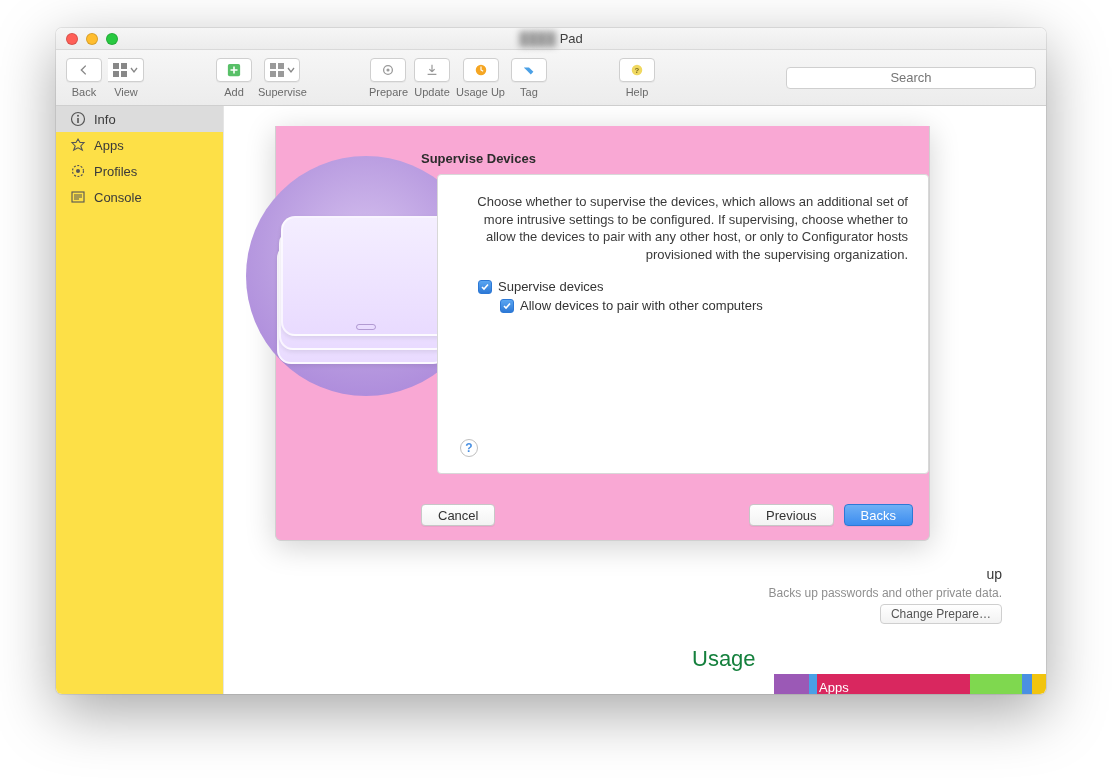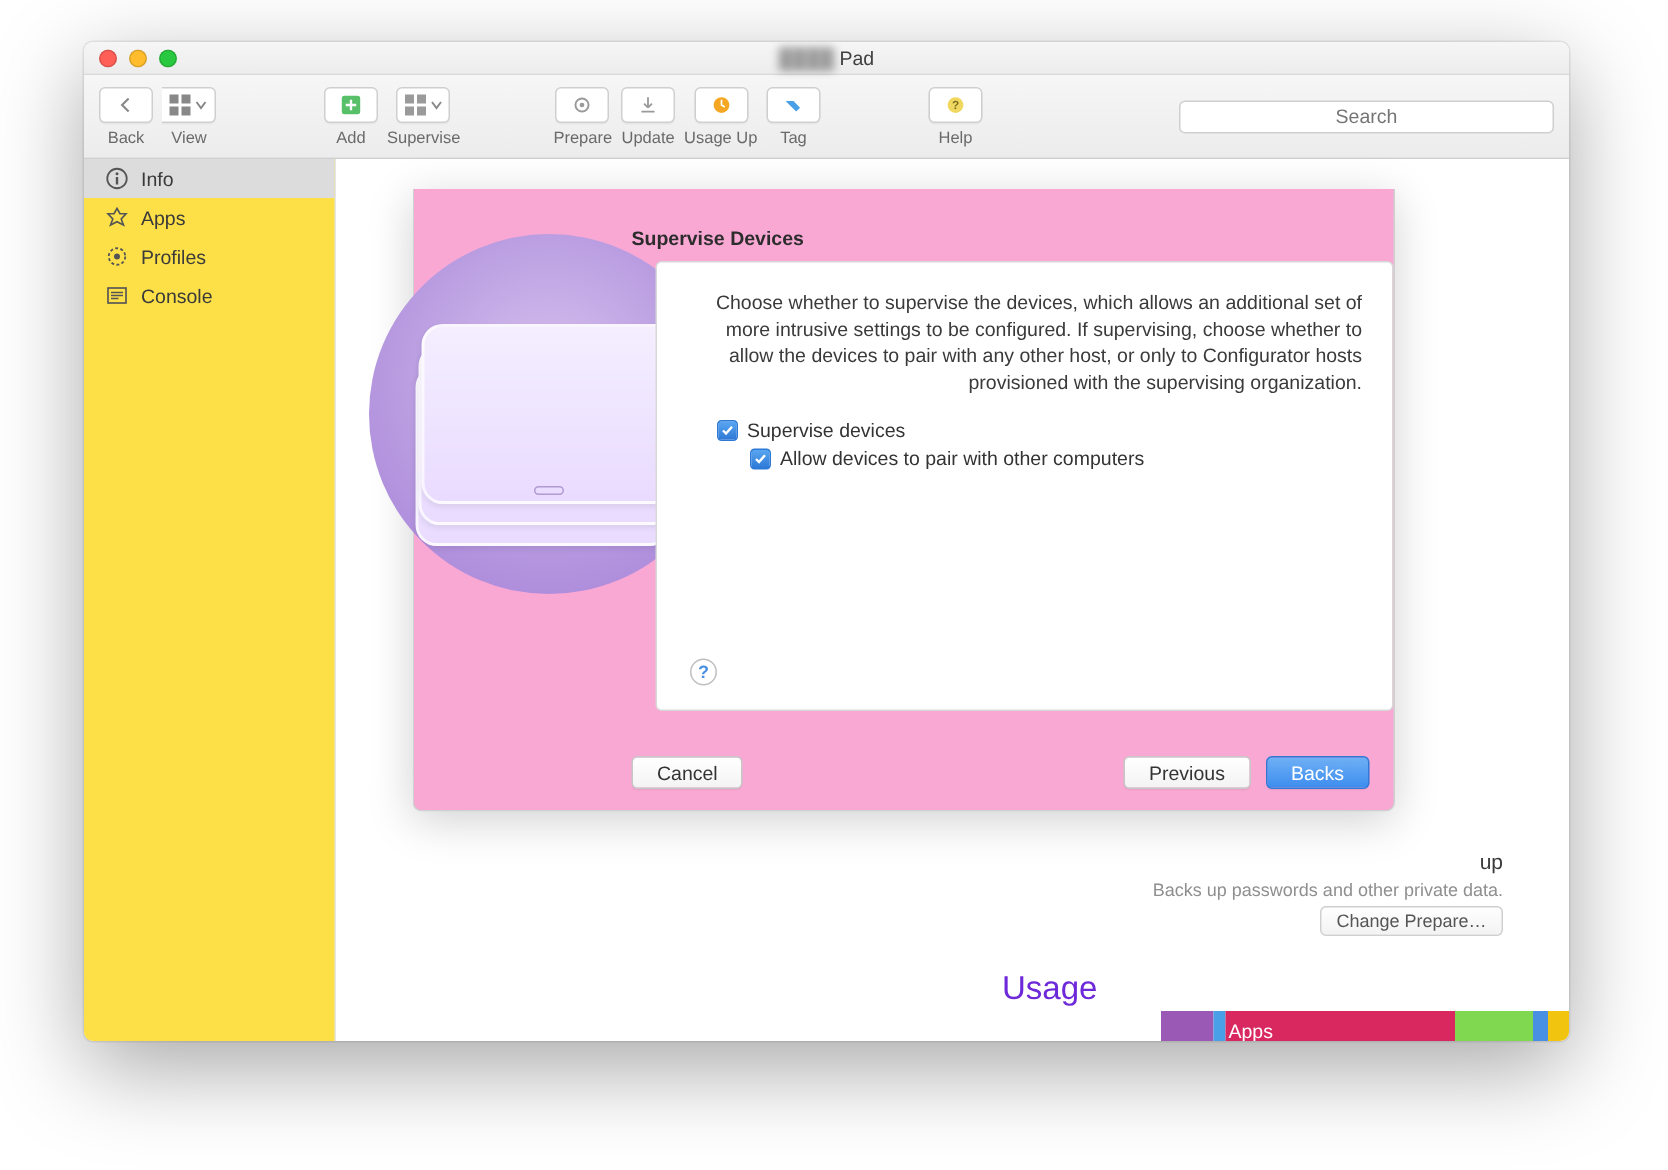--- a/index.html
+++ b/index.html
@@ -109,21 +109,21 @@
 .side-ico { width: 16px; height: 16px; display: flex; align-items: center; justify-content: center; color: #4a4a4a; }
 
 .main { flex: 1; position: relative; background: #fff; }
 
 .bg-row { position: absolute; right: 44px; }
 .bg-encrypt { top: 460px; color: #3a3a3a; font-weight: 500; font-size: 14px; }
 .bg-desc { top: 480px; color: #8f8f8f; font-size: 12px; }
 .bg-change { top: 498px; }
 .bg-change button { font-size: 12px; padding: 2px 10px; border-radius: 4px; border:1px solid #cfcfcf; background: linear-gradient(#fff,#f2f2f2); color:#555; }
 
-.usage-title { position:absolute; left:444px; top:540px; font-size:22px; font-weight:300; color:#6d28d9; }
+.usage-title { position:absolute; left:468px; top:540px; font-size:22px; font-weight:300; color:#15803d; }
 .usage-bar { position:absolute; left:550px; right:0; top:568px; height:28px; display:flex; }
 .usage-seg { height:100%; }
 .usage-apps { background:#d9275f; }
 .usage-a { background:#9b59b6; width:35px; }
 .usage-b { background:#4aa0e6; width:8px; }
 .usage-c { background:#7fd84f; width:52px; }
 .usage-d { background:#4a90e2; width:10px; }
 .usage-e { background:#f1c40f; width:14px; }
 .usage-label {
   position:absolute; left:595px; top:574px; color:#fff; font-size:13px;

